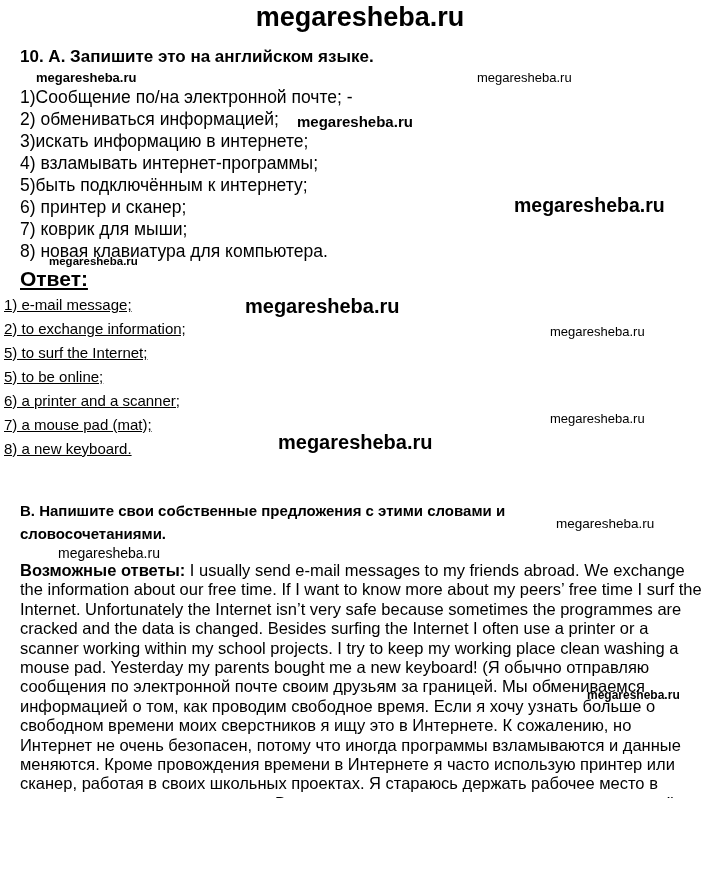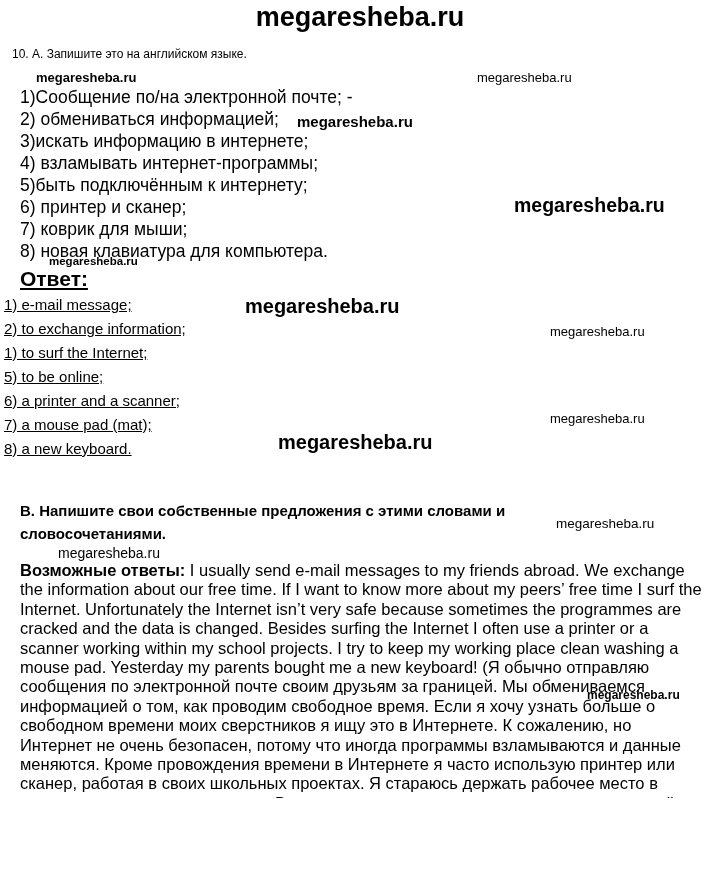--- a/index.html
+++ b/index.html
@@ -14,22 +14,22 @@
   }
   .abs { position: absolute; white-space: nowrap; }
 
   .header-wm {
     top: 2px; left: 0; width: 720px;
     text-align: center;
     font-size: 27px; font-weight: 700;
     letter-spacing: 0px;
   }
   .part-a-title {
-    top: 47px; left: 12px;
-    font-size: 12px; font-weight: 400;
+    top: 47px; left: 20px;
+    font-size: 17px; font-weight: 700;
   }
   .ru-list {
     top: 86px; left: 20px;
     font-size: 17.5px; line-height: 22px;
   }
   .answer-heading {
     top: 267px; left: 20px;
     font-size: 21px; font-weight: 700;
     text-decoration: underline;
   }
@@ -91,21 +91,21 @@
     <div>6) принтер и сканер;</div>
     <div>7) коврик для мыши;</div>
     <div>8) новая клавиатура для компьютера.</div>
   </div>
 
   <div class="abs answer-heading">Ответ:</div>
 
   <div class="abs en-list">
     <div>1) e-mail message;</div>
     <div>2) to exchange information;</div>
-    <div>1) to surf the Internet;</div>
+    <div>5) to surf the Internet;</div>
     <div>5) to be online;</div>
     <div>6) a printer and a scanner;</div>
     <div>7) a mouse pad (mat);</div>
     <div>8) a new keyboard.</div>
   </div>
 
   <div class="abs part-b-title">В. Напишите свои собственные предложения с этими словами и словосочетаниями.</div>
 
   <div class="abs possible-answers"><b>Возможные ответы:</b> <span>I usually send e-mail messages to my friends abroad. We exchange the information about our free time. If I want to know more about my peers’ free time I surf the Internet. Unfortunately the Internet isn’t very safe because sometimes the programmes are cracked and the data is changed. Besides surfing the Internet I often use a printer or a scanner working within my school projects. I try to keep my working place clean washing a mouse pad. Yesterday my parents bought me a new keyboard! (Я обычно отправляю сообщения по электронной почте своим друзьям за границей. Мы обмениваемся информацией о том, как проводим свободное время. Если я хочу узнать больше о свободном времени моих сверстников я ищу это в Интернете. К сожалению, но Интернет не очень безопасен, потому что иногда программы взламываются и данные меняются. Кроме провождения времени в Интернете я часто использую принтер или сканер, работая в своих школьных проектах. Я стараюсь держать рабочее место в чистоте: мыть коврик для мыши. Вчера мои родители купили мне новую клавиатуру!)</span></div>
 

